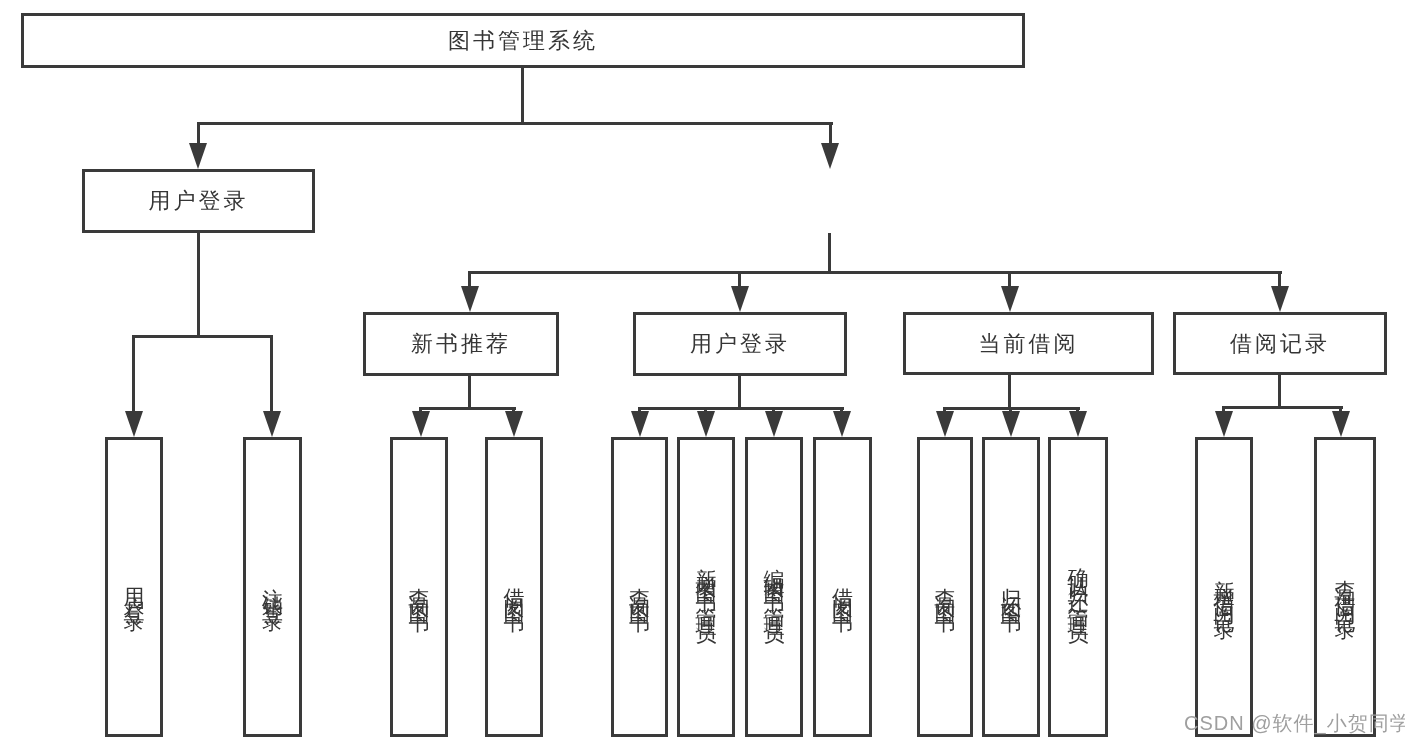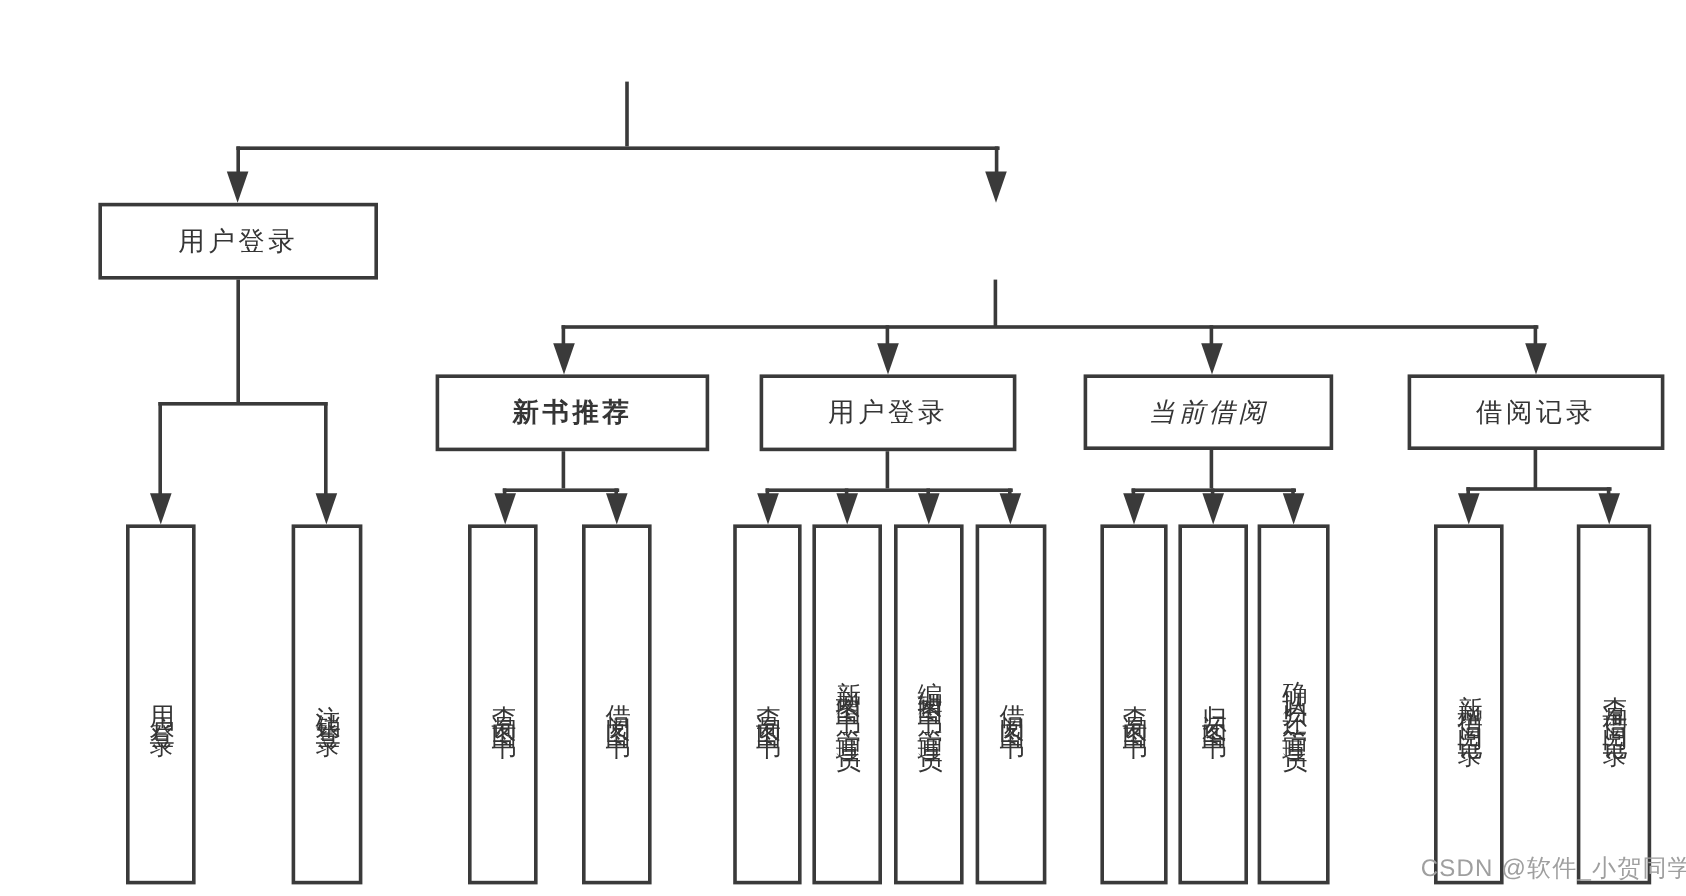--- a/index.html
+++ b/index.html
@@ -65,35 +65,38 @@
     letter-spacing: 1px;
     color: #9f9f9f;
     white-space: nowrap;
   }
 </style>
 </head>
 <body>
 
 <div class="canvas">
 
+  <div class="box" style="left:21px; top:13px; width:1004px; height:55px;">
+    <span>图书管理系统</span>
+  </div>
 
   <div class="box" style="left:82px; top:169px; width:233px; height:64px;">
     <span>用户登录</span>
   </div>
 
 
-  <div class="box" style="left:363px; top:312px; width:228px; height:64px;font-weight:bold;">
+  <div class="box" style="left:363px; top:312px; width:196px; height:64px;">
     <span>新书推荐</span>
   </div>
 
   <div class="box" style="left:633px; top:312px; width:214px; height:64px;">
     <span>用户登录</span>
   </div>
 
-  <div class="box" style="left:903px; top:312px; width:208px; height:63px;font-style:italic;">
+  <div class="box" style="left:903px; top:312px; width:251px; height:63px;">
     <span>当前借阅</span>
   </div>
 
   <div class="box" style="left:1173px; top:312px; width:214px; height:63px;">
     <span>借阅记录</span>
   </div>
 
   <div class="leaf" style="left:105px; top:437px; width:58px; height:300px;">
     <span class="vtext">用户登录</span>
   </div>

